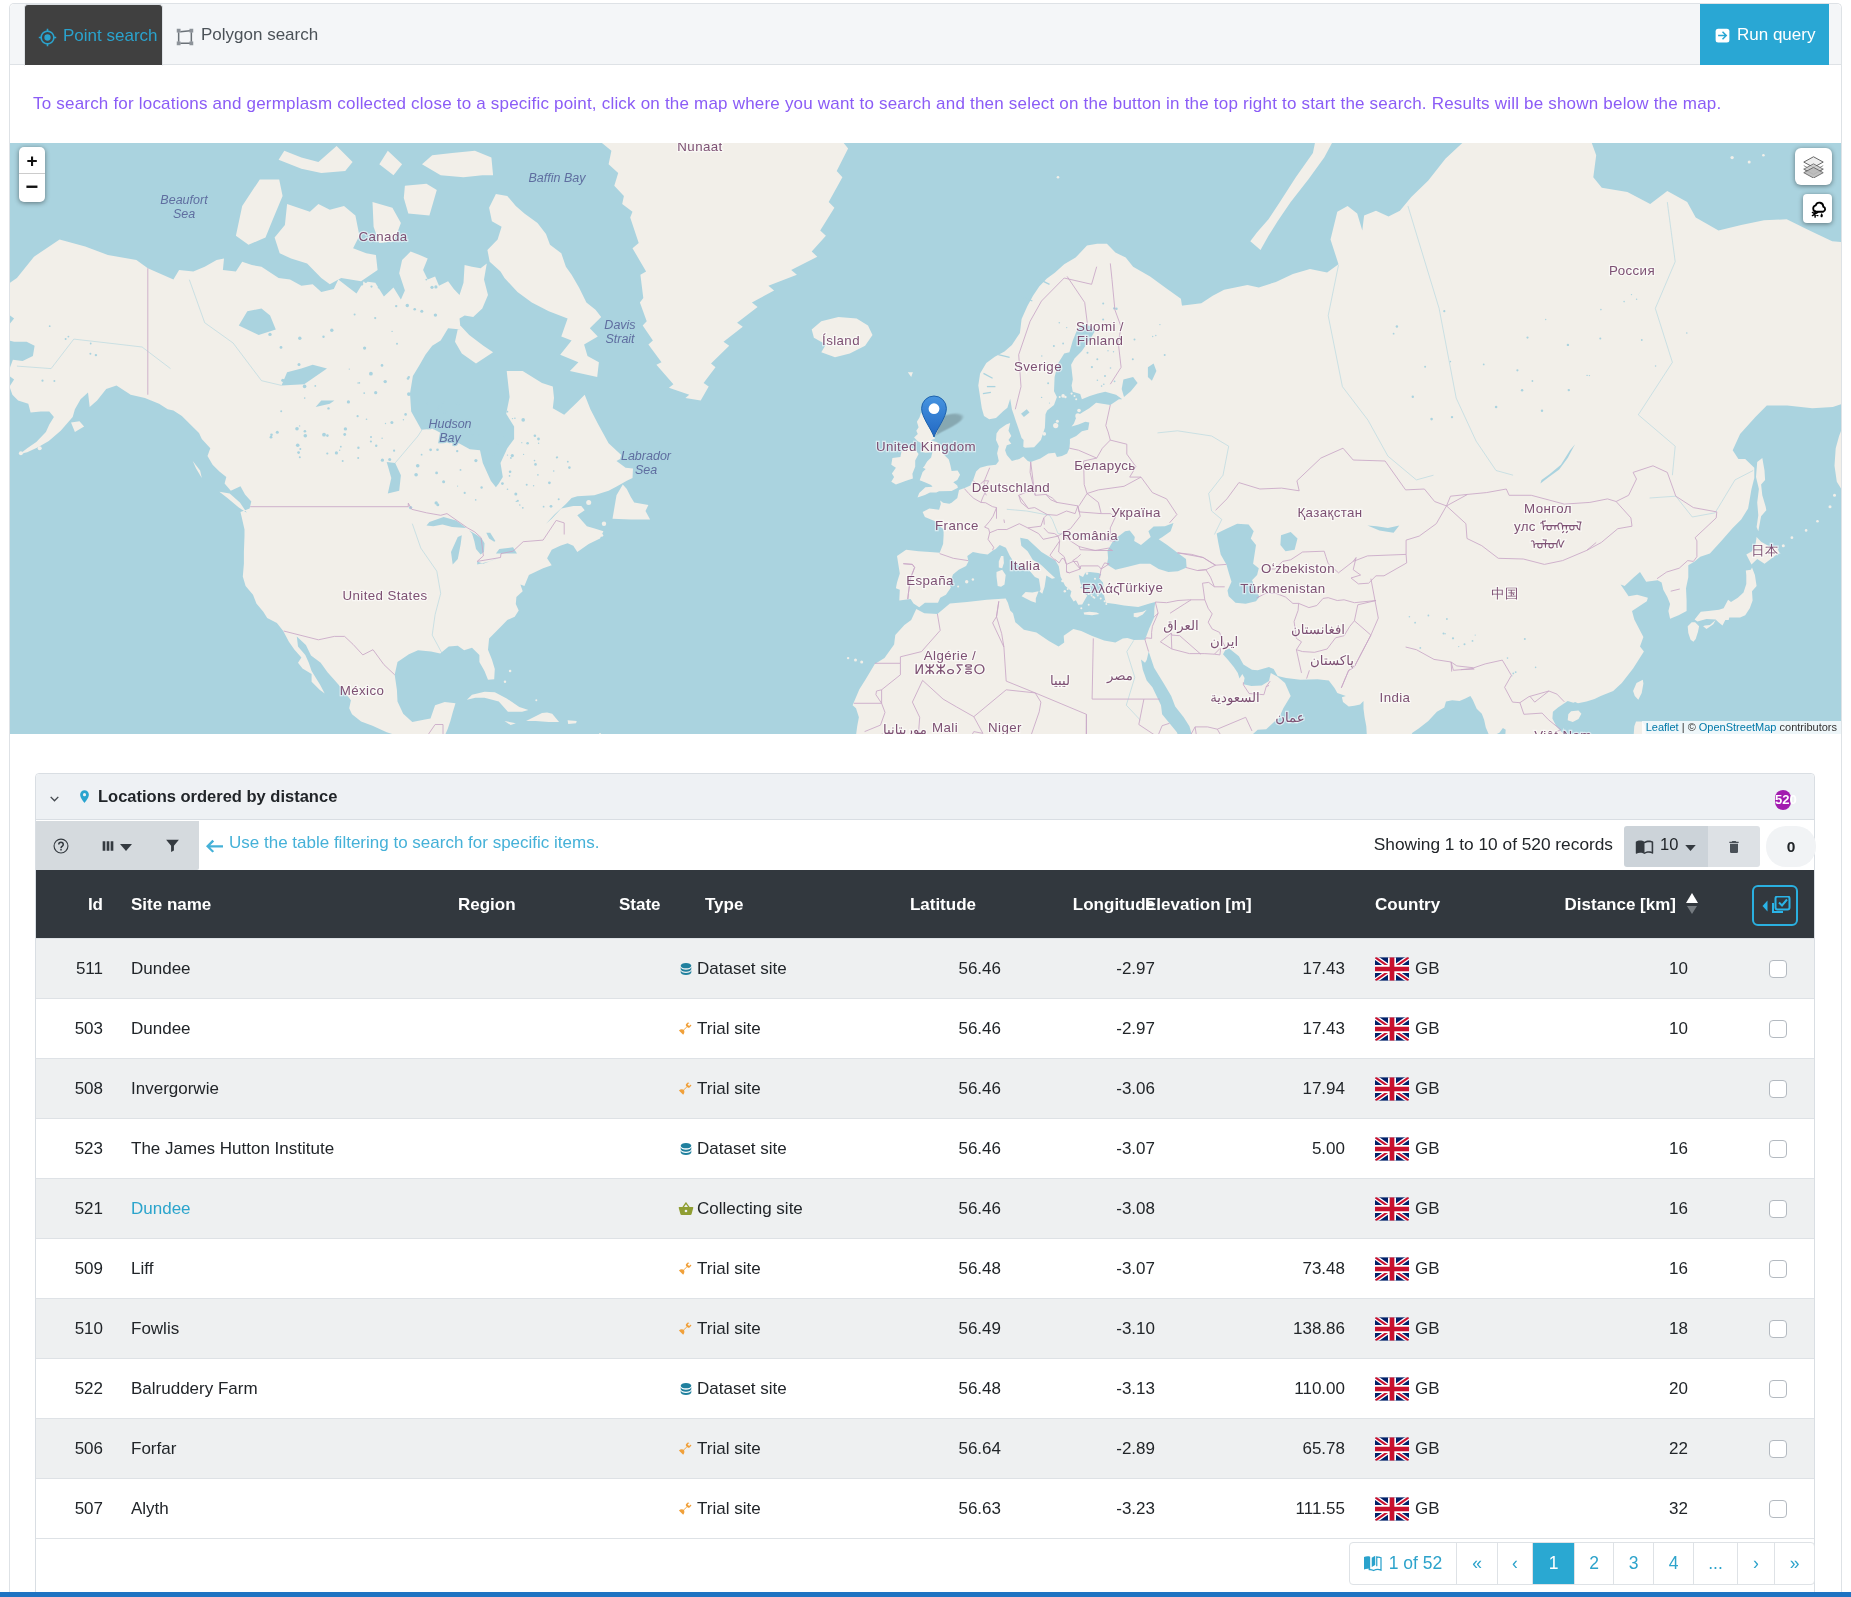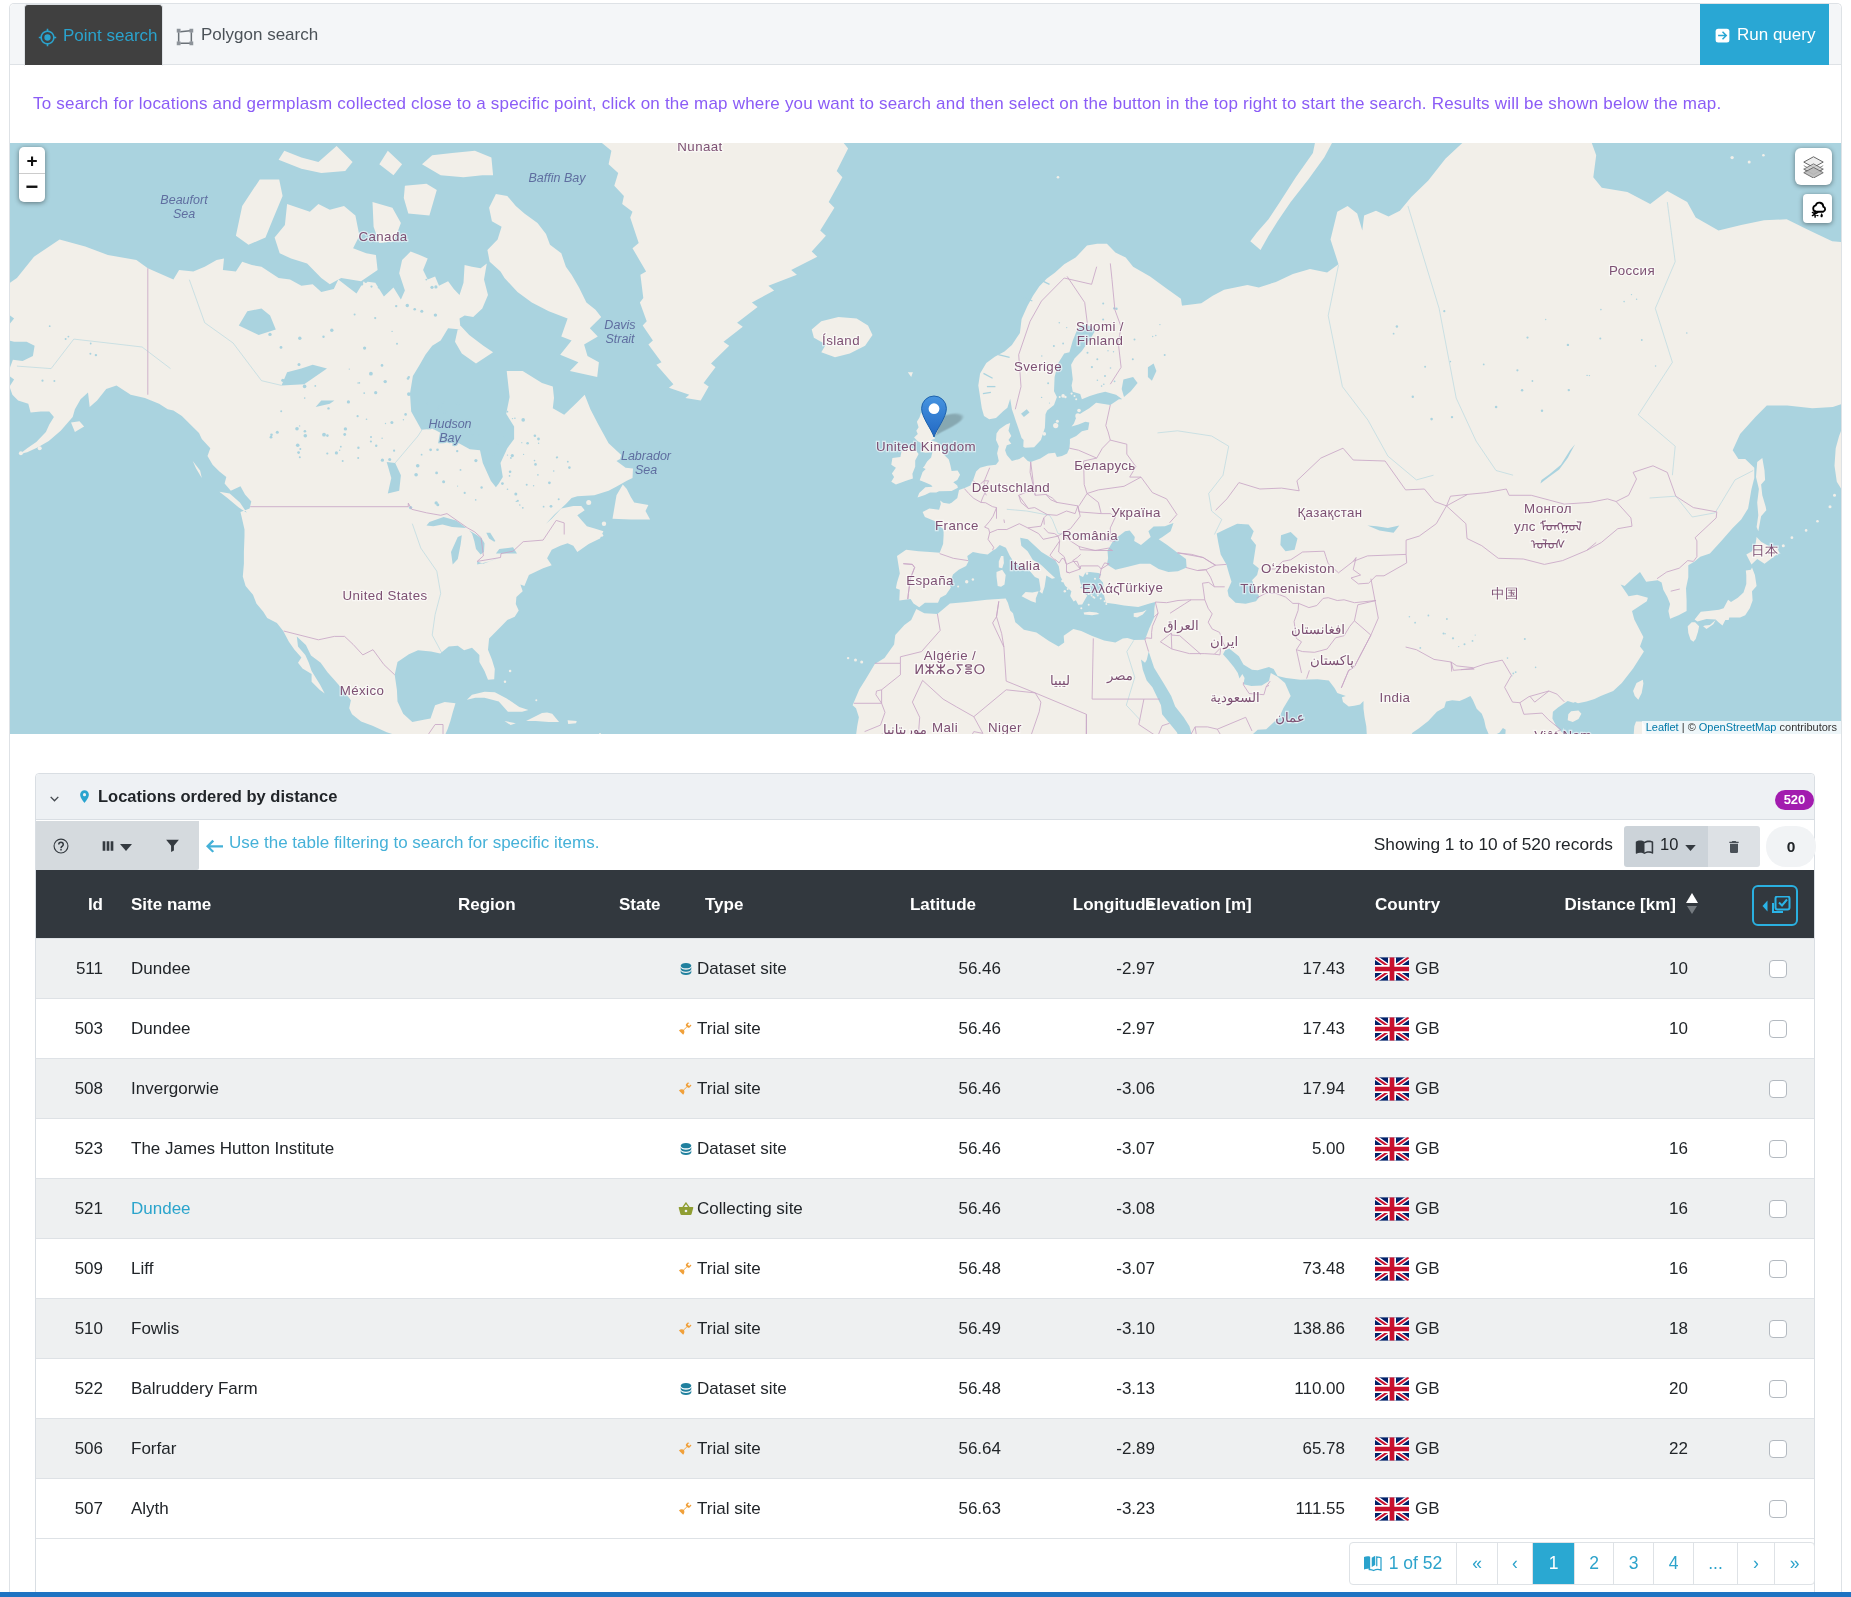--- a/index.html
+++ b/index.html
@@ -16,21 +16,21 @@
 .zoomctl{position:absolute;left:9px;top:4px;width:26px;height:55px;background:#fff;border-radius:5px;box-shadow:0 1px 5px rgba(0,0,0,.45)}
 .zoomctl .zp{position:absolute;left:0;top:0;width:26px;height:27px;border-bottom:1px solid #ccc;text-align:center;font-size:19px;font-weight:bold;line-height:27px;color:#111}
 .zoomctl .zm{position:absolute;left:0;top:28px;width:26px;height:26px;text-align:center;font-size:22px;font-weight:bold;line-height:24px;color:#111}
 .layersctl{position:absolute;left:1785px;top:5px;width:37px;height:37px;background:#fff;border-radius:6px;box-shadow:0 1px 5px rgba(0,0,0,.45)}
 .wxctl{position:absolute;left:1793px;top:51px;width:29px;height:29px;background:#fff;border-radius:4px;box-shadow:0 1px 5px rgba(0,0,0,.45)}
 .attrib{position:absolute;right:0;bottom:0;height:13px;background:rgba(255,255,255,.8);font-size:11px;color:#333;padding:0 4px;line-height:13px;white-space:nowrap}
 .attrib a{color:#0078a8;text-decoration:none}
 .panel{position:absolute;left:25px;top:769px;width:1780px;height:830px;border:1px solid #d9dee3;border-radius:4px 4px 0 0}
 .phead{position:absolute;left:0;top:0;width:1778px;height:46px;background:#eef1f4;border-bottom:1px solid #d9dee3;border-radius:4px 4px 0 0}
 .ptitle{position:absolute;left:62px;top:13px;font-size:16.5px;font-weight:bold;color:#212529}
-.pbadge{position:absolute;left:1739px;top:16px;width:39px;height:20px;background:#a21caf;border-radius:10px;color:#fff;font-size:13px;font-weight:bold;text-align:center;line-height:20px}
+.pbadge{position:absolute;left:1739px;top:16px;width:16px;height:20px;background:#a21caf;border-radius:10px;color:#fff;font-size:13px;font-weight:bold;text-align:center;line-height:20px}
 .toolbar{position:absolute;left:0;top:47px;width:1778px;height:49px;background:#fff}
 .tgray{position:absolute;left:0;top:0;width:163px;height:49px;background:#d5dade;border-radius:0 0 2px 0}
 .tmsg{position:absolute;left:193px;top:12px;font-size:17px;color:#45b1d8}
 .showing{position:absolute;left:1150px;top:13px;width:427px;text-align:right;font-size:17.3px;color:#212529}
 .btn10{position:absolute;left:1588px;top:5px;width:84px;height:41px;background:#ccd3d9;border-radius:3px 0 0 3px}
 .btntrash{position:absolute;left:1672px;top:5px;width:52px;height:41px;background:#dde1e5;border-radius:0 3px 3px 0}
 .pill0{position:absolute;left:1730px;top:5px;width:50px;height:41px;background:#f1f3f5;border-radius:20px;text-align:center;line-height:41px;font-size:15.5px;font-weight:bold;color:#212529}
 .thead{position:absolute;left:0;top:96px;width:1778px;height:69px;background:#32383e;color:#fff;font-weight:bold;font-size:17px}
 .rows{position:absolute;left:0;top:164px;width:1778px}
 .row{position:absolute;left:0;width:1778px;height:60px;border-top:1px solid #dee2e6;font-size:17px}
@@ -803,20 +803,21 @@
             </clipPath>
             <g clip-path="url(#fc)">
               <rect width="23" height="16" fill="#012169"></rect>
               <path d="M0,0 L23,16 M23,0 L0,16" stroke="#fff" stroke-width="3.2"></path>
               <path d="M0,0 L23,16 M23,0 L0,16" stroke="#C8102E" stroke-width="1.4"></path>
               <path d="M11.5,0 V16 M0,8 H23" stroke="#fff" stroke-width="5.4"></path>
               <path d="M11.5,0 V16 M0,8 H23" stroke="#C8102E" stroke-width="3.2"></path>
             </g>
           </svg>
           <div class="cell" style="left:1379px;width:60px">GB</div>
+          <div class="cell r" style="left:1452px;width:200px">32</div>
           <div class="abs" style="left:1733px;top:21px;width:18px;height:18px;border:1.5px solid #b4bac1;border-radius:4px;background:#fff"></div>
         </div>
         <div style="position:absolute;left:0;top:600px;width:1778px;height:0;border-top:1px solid #dee2e6"></div>
       </div>
   <div class="pfoot">
         <div class="pgwrap" style="width:466px;height:43px">
           <div class="pg" style="left:0px;width:106px;border-left:none;"><svg class="ic" style="left:13px;top:12px" width="19" height="17" viewBox="0 0 24 22">
               <path d="M1,2.5 C3.5,1.5 6.5,1.2 9,2.2 L9,18.5 C6.5,17.5 3.5,17.8 1,18.8 Z" fill="#2aa2cc"></path>
               <path d="M11,3.5 L15.5,1 L15.5,13 L11,15.5 Z" fill="#2aa2cc"></path>
               <path d="M17.5,3 C19.5,2.6 21.2,2.8 23,3.5 L23,19.5 C20.5,18.6 16,18.8 13.5,20 C11,18.8 9,18.6 7,19 " fill="none" stroke="#2aa2cc" stroke-width="1.6"></path>

